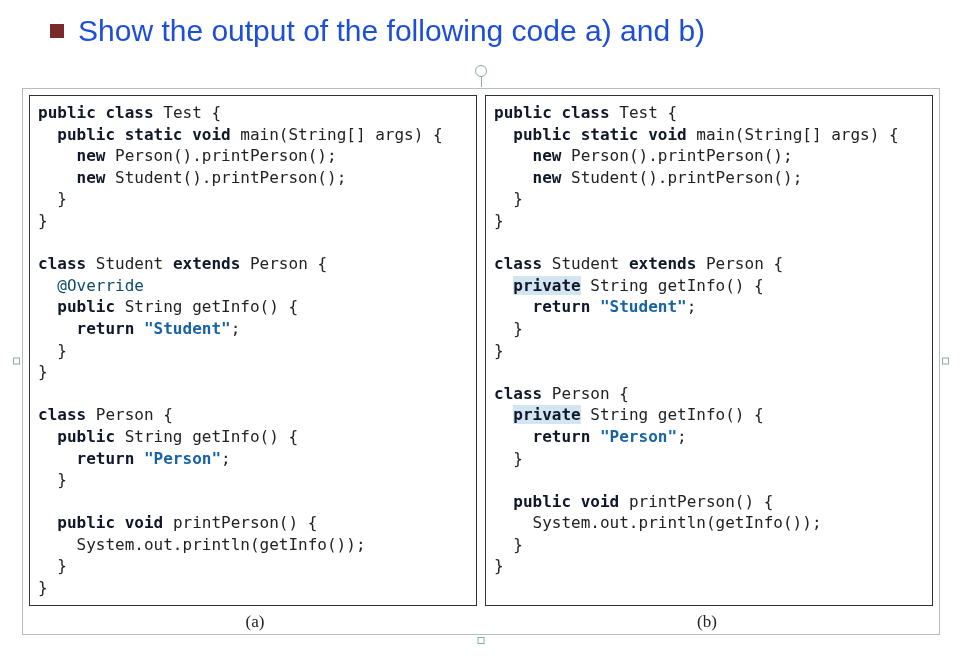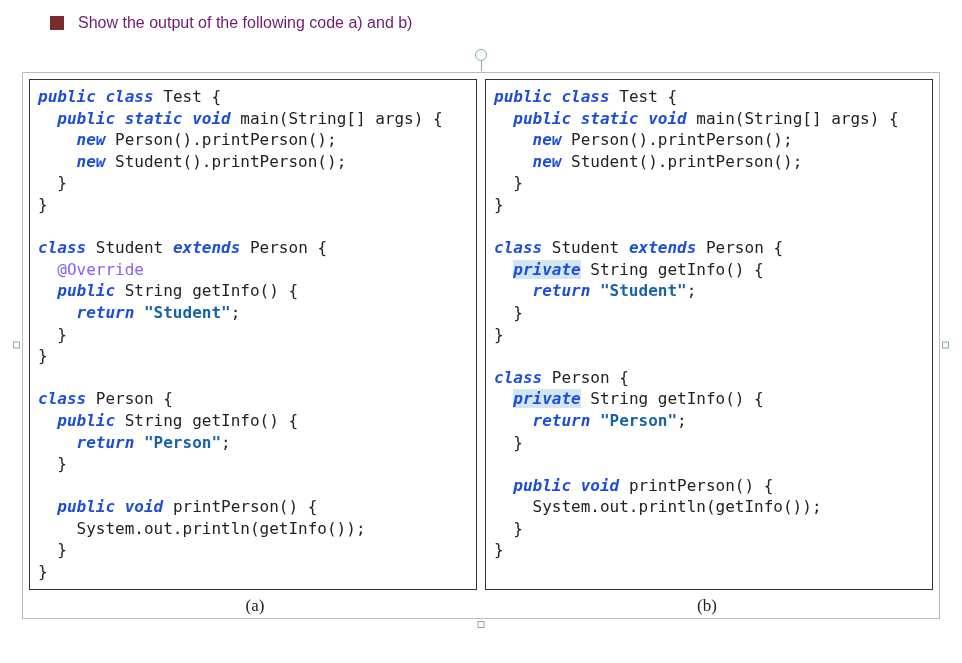--- a/index.html
+++ b/index.html
@@ -17,22 +17,22 @@
     gap: 14px;
     margin: 6px 0 40px 30px;
   }
   .bullet-square {
     width: 14px;
     height: 14px;
     background: #7a2a2a;
     flex: none;
   }
   .question-text {
-    font-size: 16px;
-    color: #701a75;
+    font-size: 30px;
+    color: #1d4ed8;
   }
   .figure-frame {
     border: 1px solid #bbb;
     margin: 0 2px;
     padding: 6px 6px 2px 6px;
     position: relative;
   }
   .rotate-handle-wrap {
     position: absolute;
     left: 50%;
@@ -79,22 +79,22 @@
     display: flex;
     margin-top: 6px;
   }
   .labels-row > div {
     flex: 1;
     text-align: center;
     font-family: "Times New Roman", serif;
     font-size: 17px;
     color: #222;
   }
-  .kw  { color: #1d4ed8; font-weight: bold; font-style: italic; }
-  .ann { color: #8b5cf6; }
+  .kw  { color: #0f172a; font-weight: bold; }
+  .ann { color: #0c4a6e; }
   .str { color: #1863a8; font-weight: bold; }
   .hl  { background: #d3e5f0; text-align: center; }
 </style>
 </head>
 <body>
 
 <div class="bullet-row">
   <div class="bullet-square"></div>
   <div class="question-text">Show the output of the following code a) and b)</div>
 </div>

